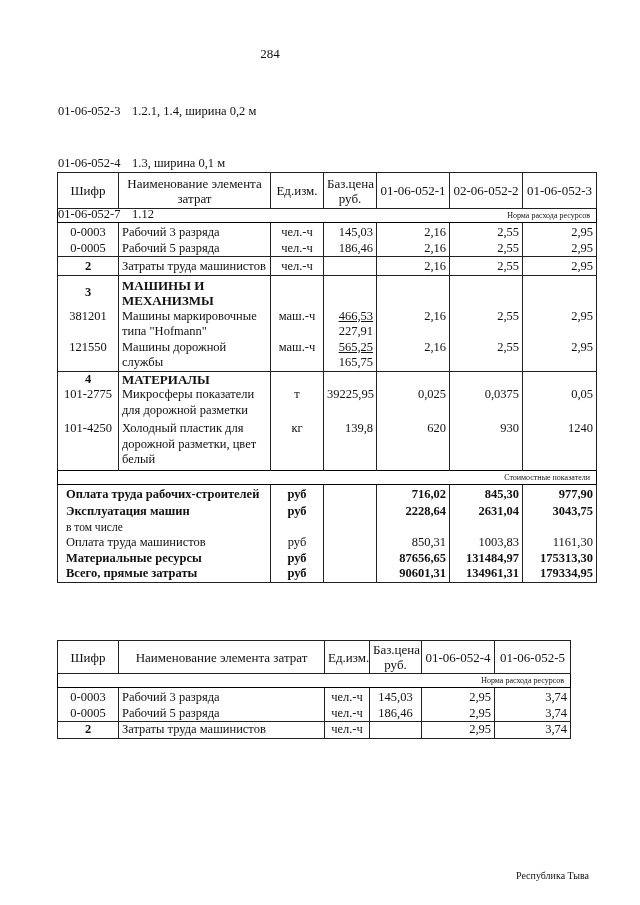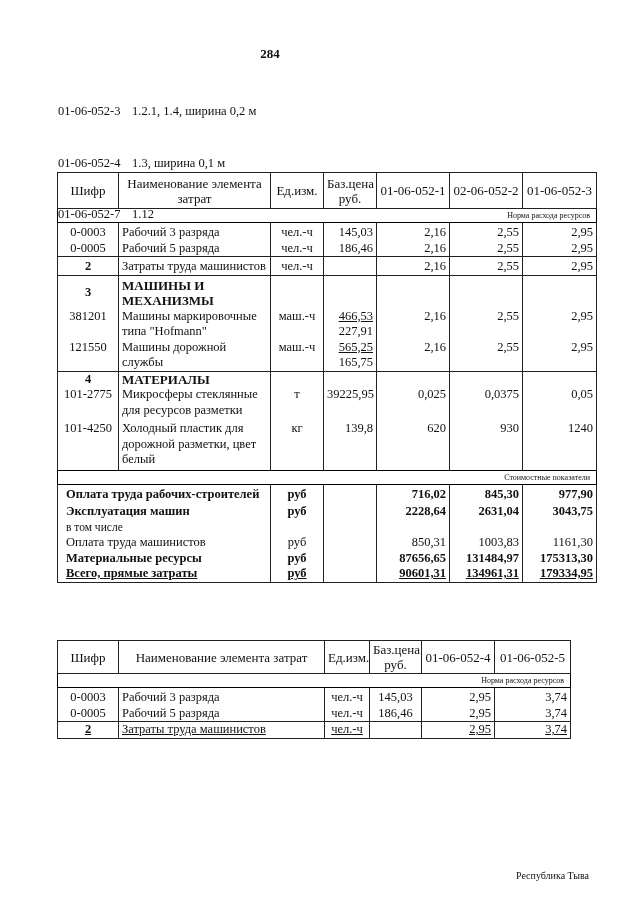--- a/index.html
+++ b/index.html
@@ -1,35 +1,35 @@
 <!DOCTYPE html>
 <html><head>
 <meta charset="utf-8">
 <style>
   html, body { margin: 0; padding: 0; background: #ffffff; }
   body {
     width: 640px; height: 905px; position: relative; overflow: hidden;
     font-family: "Liberation Serif", "DejaVu Serif", serif;
     color: #111; font-size: 12.5px;
   }
-  .page-number { position: absolute; top: 46px; left: 0; width: 540px; text-align: center; font-size: 13px; font-weight: bold; }
+  .page-number { position: absolute; top: 46px; left: 0; width: 540px; text-align: center; font-size: 13px; }
   .codes { position: absolute; top: 70px; left: 58px; }
   .codes .row { height: 19.5px; line-height: 19.5px; white-space: nowrap; margin-top: 32px; }
   .codes .code { display: inline-block; width: 74px; }
   table { position: absolute; border-collapse: collapse; table-layout: fixed; }
   td, th { border-left: 1px solid #222; border-right: 1px solid #222; padding: 0 3px; vertical-align: top; font-weight: normal; line-height: 15.5px; }
   th { border-top: 1px solid #222; border-bottom: 1px solid #222; text-align: center; vertical-align: middle; line-height: 15px; }
   .t1 { top: 172px; left: 57px; width: 539px; }
   .t2 { top: 640px; left: 57px; width: 513px; }
   .norm td { border: 1px solid #000000; text-align: right; font-family: Liberation Serif, serif; font-size: 8px; height: 13px; line-height: 13px; padding-right: 6px; }
   .c { text-align: center; margin-top: 8px; }
   .r { text-align: right; }
   .b { font-weight: bold; }
   .top-border td { border-top: 1px solid #222; }
-  .bottom-border td { border-bottom: 1px solid #222; text-decoration: underline; }
+  .bottom-border td { border-bottom: 1px solid #222; }
   .u { text-decoration: underline; }
   .sec td { padding-top: 2px; }
   .head-cell { font-size: 13px; }
   .footer { position: absolute; top: 870px; left: 516px; font-size: 10px; }
 </style>
 </head>
 <body>
 
 <div class="page-number">284</div>
 
@@ -126,21 +126,21 @@
     <td class="c b">4</td>
     <td class="b" style="font-size:13px">МАТЕРИАЛЫ</td>
     <td></td>
         <td></td>
         <td></td>
         <td></td>
         <td></td>
   </tr>
   <tr>
     <td class="c">101-2775</td>
-    <td>Микросферы стеклянные для ресурсов разметки</td>
+    <td>Микросферы показатели для дорожной разметки</td>
     <td class="c">т</td>
     <td class="r">39225,95</td>
     <td class="r">0,025</td>
     <td class="r">0,0375</td>
     <td class="r">0,05</td>
   </tr>
   <tr style="height:52px">
     <td class="c" style="padding-top:3px">101-4250</td>
     <td style="padding-top:3px">Холодный пластик для дорожной разметки, цвет белый</td>
     <td class="c" style="padding-top:3px">кг</td>

